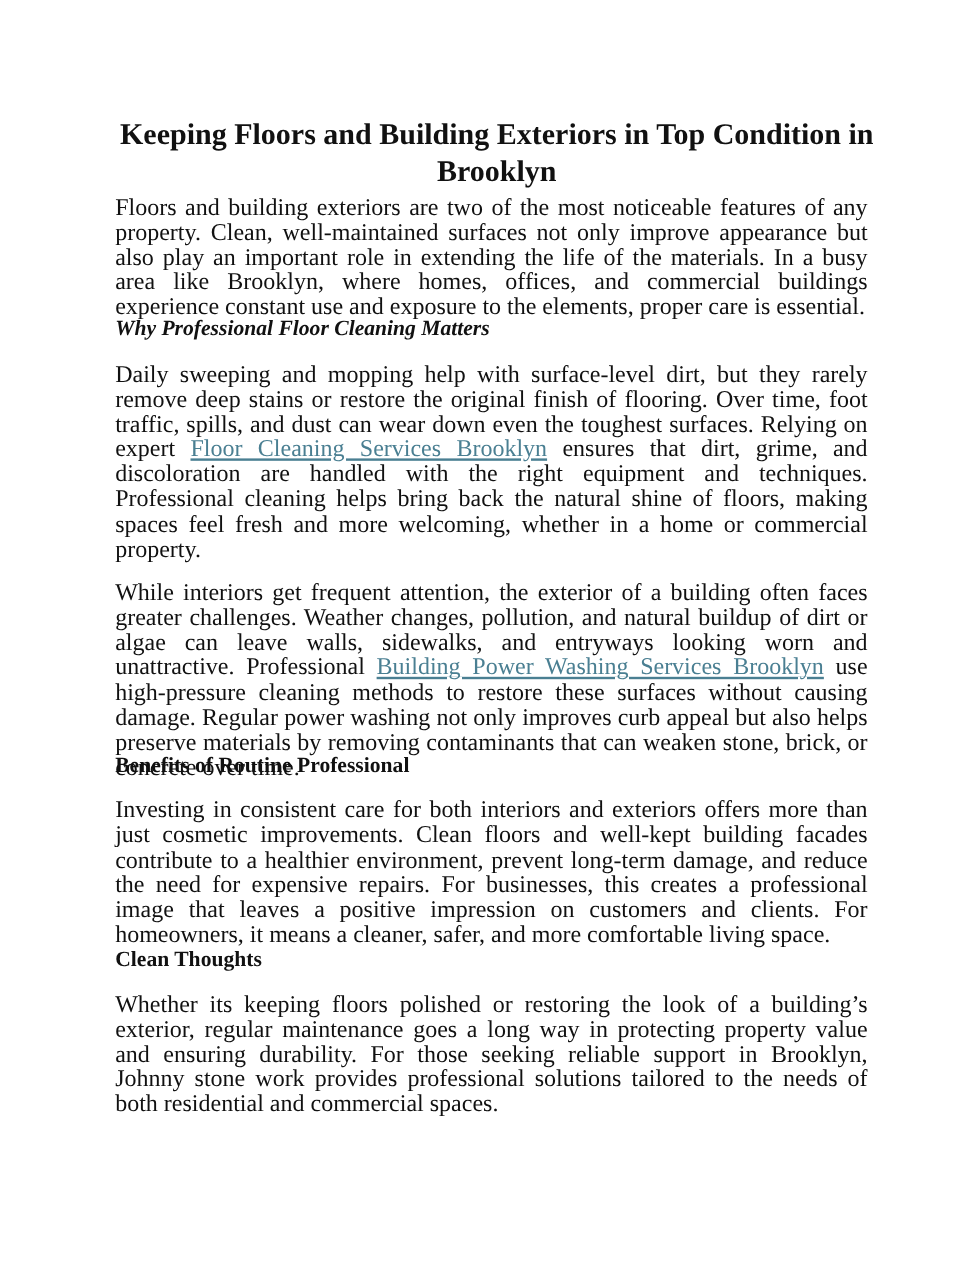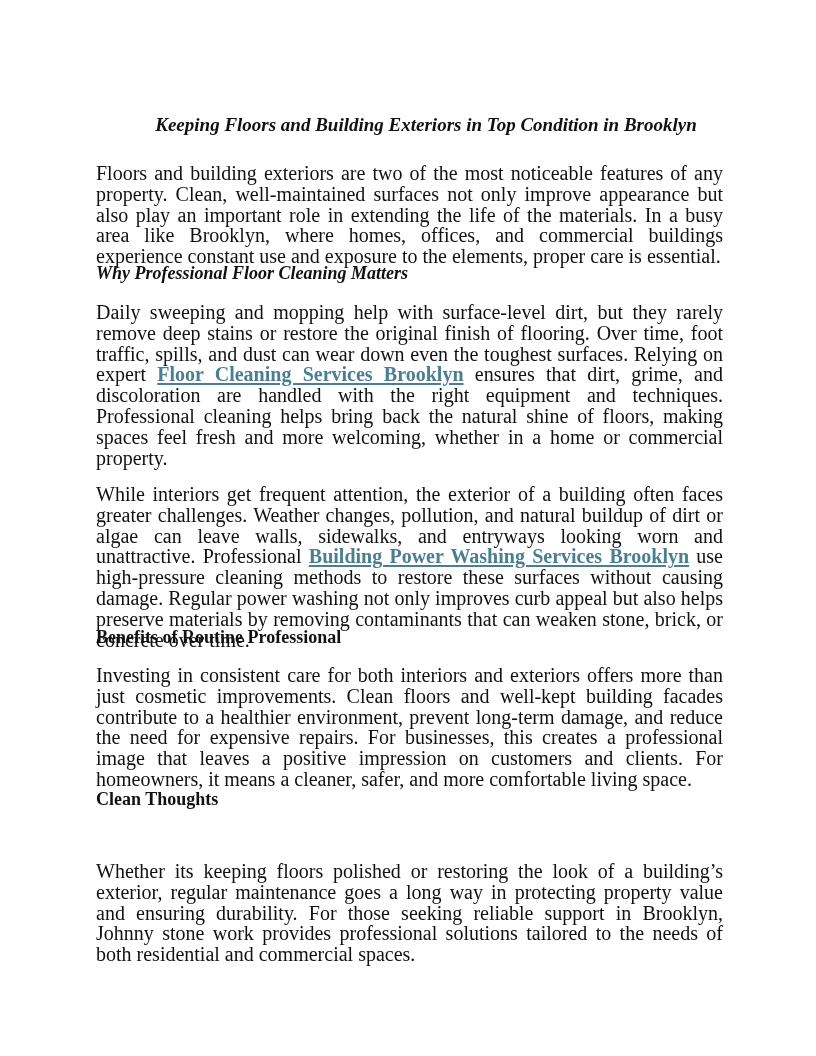--- a/index.html
+++ b/index.html
@@ -6,50 +6,49 @@
     body { width: 816px; height: 1056px; overflow: hidden; }
     .page {
       position: relative;
       width: 816px; height: 1056px;
       font-family: "Liberation Serif", "DejaVu Serif", serif;
       color: #111111;
     }
     .title {
       position: absolute; left: 90px; width: 640px; top: 93px;
       text-align: center;
-      font-weight: bold; font-size: 19px; line-height: 31px;
-      margin: 16px;
-      font-style: italic;
+      font-weight: bold; font-size: 25px; line-height: 31px;
+      margin: 4px;
     }
     .p {
       position: absolute; left: 96px; width: 627px;
       font-size: 20px; line-height: 20.8px;
       text-align: justify; margin: 0;
     }
     .p-last-left { text-align-last: left; }
     .h2 {
       position: absolute; left: 96px;
       font-weight: bold; font-size: 18px; line-height: 22px; margin: 0;
     }
     .link {
-      color: #4a7f92; font-weight: bold; text-decoration: underline;
+      color: #4a7f92; font-weight: normal; text-decoration: underline;
       text-underline-offset: 2px;
     }
   </style>
 </head>
 <body>
 
 <div class="page">
   <h1 class="title">Keeping Floors and Building Exteriors in Top Condition in Brooklyn</h1>
 
   <p class="p p-last-left" style="top:163px;">Floors and building exteriors are two of the most noticeable features of any property. Clean, well-maintained surfaces not only improve appearance but also play an important role in extending the life of the materials. In a busy area like Brooklyn, where homes, offices, and commercial buildings experience constant use and exposure to the elements, proper care is essential.</p>
 
   <h2 class="h2" style="top:262px;font-style:italic;">Why Professional Floor Cleaning Matters</h2>
   <p class="p p-last-left" style="top:302px;"><span>Daily sweeping and mopping help with surface-level dirt, but they rarely remove deep stains or restore the original finish of flooring. Over time, foot traffic, spills, and dust can wear down even the toughest surfaces. Relying on expert </span><a class="link" href="#" style="color: rgb(74, 127, 146);">Floor Cleaning Services Brooklyn</a><span> ensures that dirt, grime, and discoloration are handled with the right equipment and techniques. Professional cleaning helps bring back the natural shine of floors, making spaces feel fresh and more welcoming, whether in a home or commercial property.</span></p>
 
   <p class="p p-last-left" style="top:484px;"><span>While interiors get frequent attention, the exterior of a building often faces greater challenges. Weather changes, pollution, and natural buildup of dirt or algae can leave walls, sidewalks, and entryways looking worn and unattractive. Professional </span><a class="link" href="#" style="color: rgb(74, 127, 146);">Building Power Washing Services Brooklyn</a><span> use high-pressure cleaning methods to restore these surfaces without causing damage. Regular power washing not only improves curb appeal but also helps preserve materials by removing contaminants that can weaken stone, brick, or concrete over time.</span></p>
 
   <h2 class="h2" style="top:626px;">Benefits of Routine Professional</h2>
   <p class="p p-last-left" style="top:665px;">Investing in consistent care for both interiors and exteriors offers more than just cosmetic improvements. Clean floors and well-kept building facades contribute to a healthier environment, prevent long-term damage, and reduce the need for expensive repairs. For businesses, this creates a professional image that leaves a positive impression on customers and clients. For homeowners, it means a cleaner, safer, and more comfortable living space.</p>
 
   <h2 class="h2" style="top:788px;">Clean Thoughts</h2>
-  <p class="p p-last-left" style="top:861px;">Whether its keeping floors polished or restoring the look of a building’s exterior, regular maintenance goes a long way in protecting property value and ensuring durability. For those seeking reliable support in Brooklyn, Johnny stone work provides professional solutions tailored to the needs of both residential and commercial spaces.</p>
+  <p class="p p-last-left" style="top:827px;">Whether its keeping floors polished or restoring the look of a building’s exterior, regular maintenance goes a long way in protecting property value and ensuring durability. For those seeking reliable support in Brooklyn, Johnny stone work provides professional solutions tailored to the needs of both residential and commercial spaces.</p>
 </div>
 
 </body></html>

